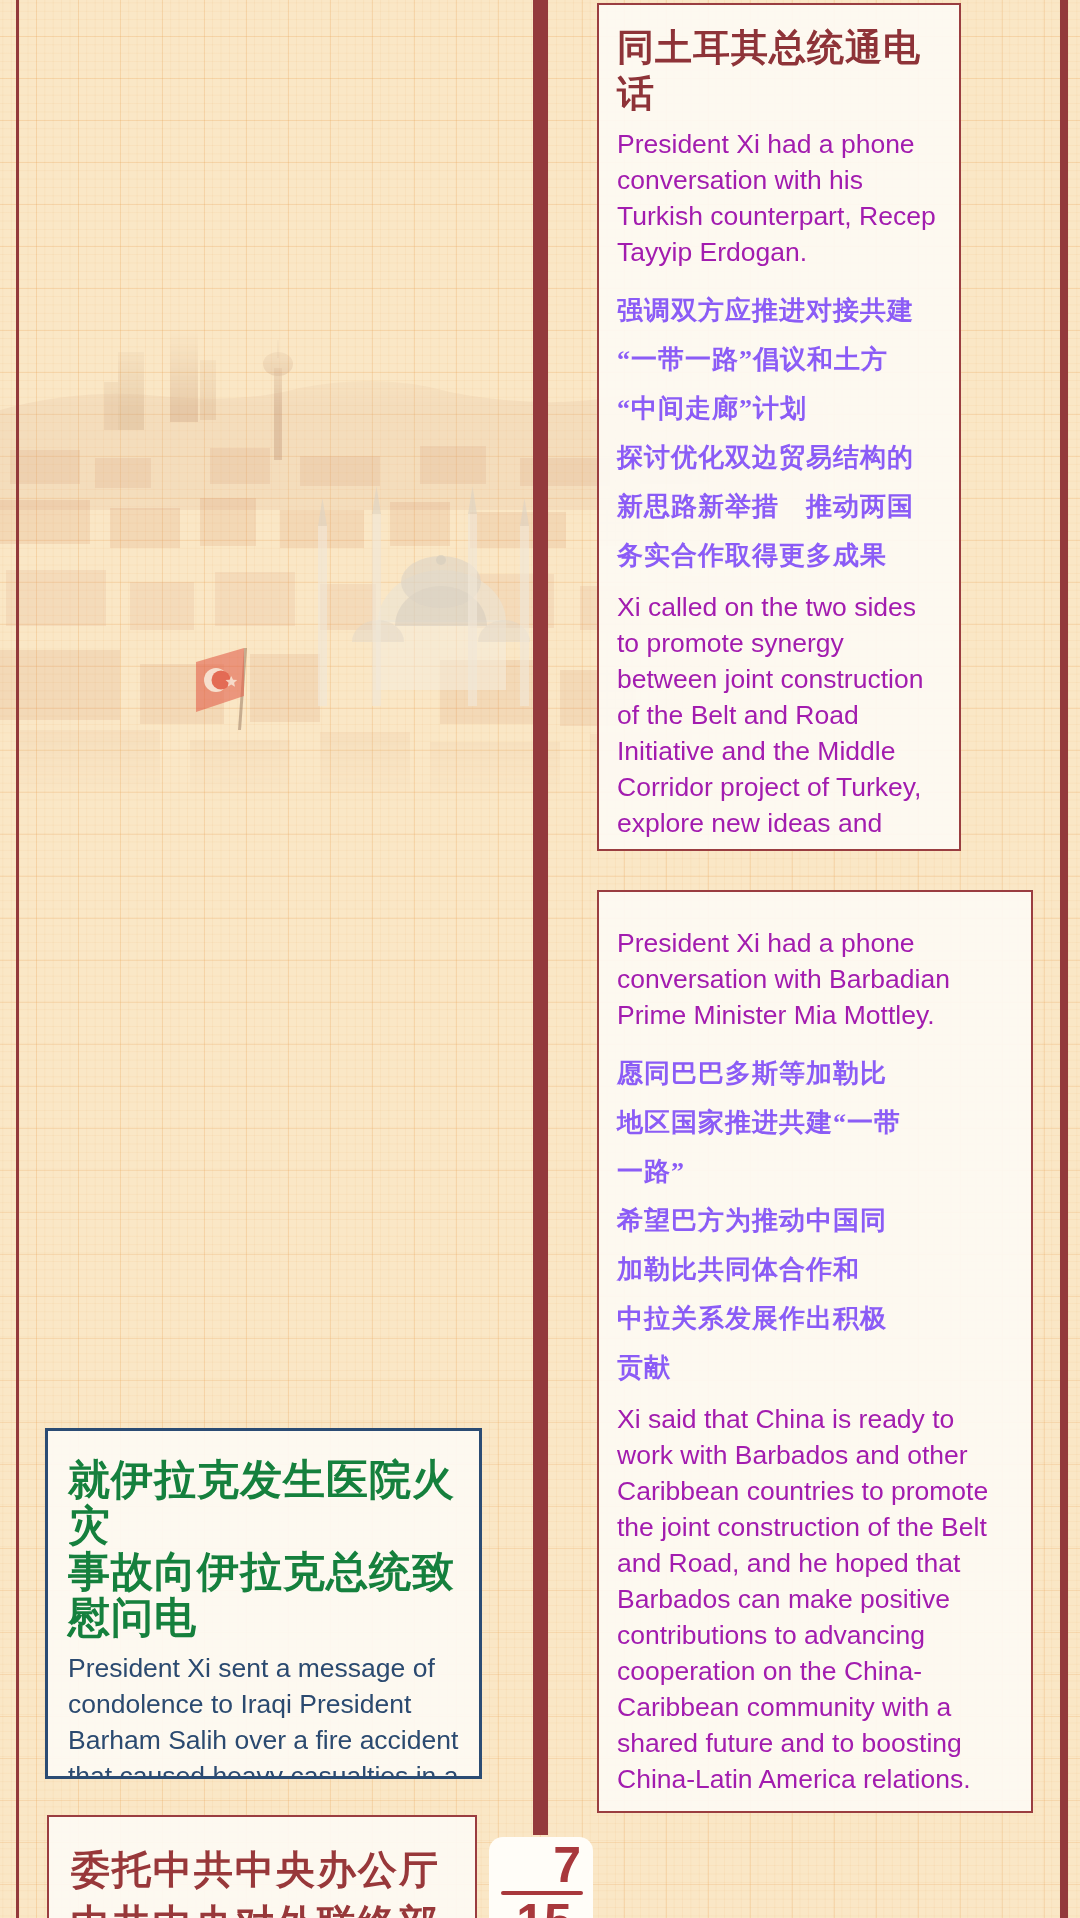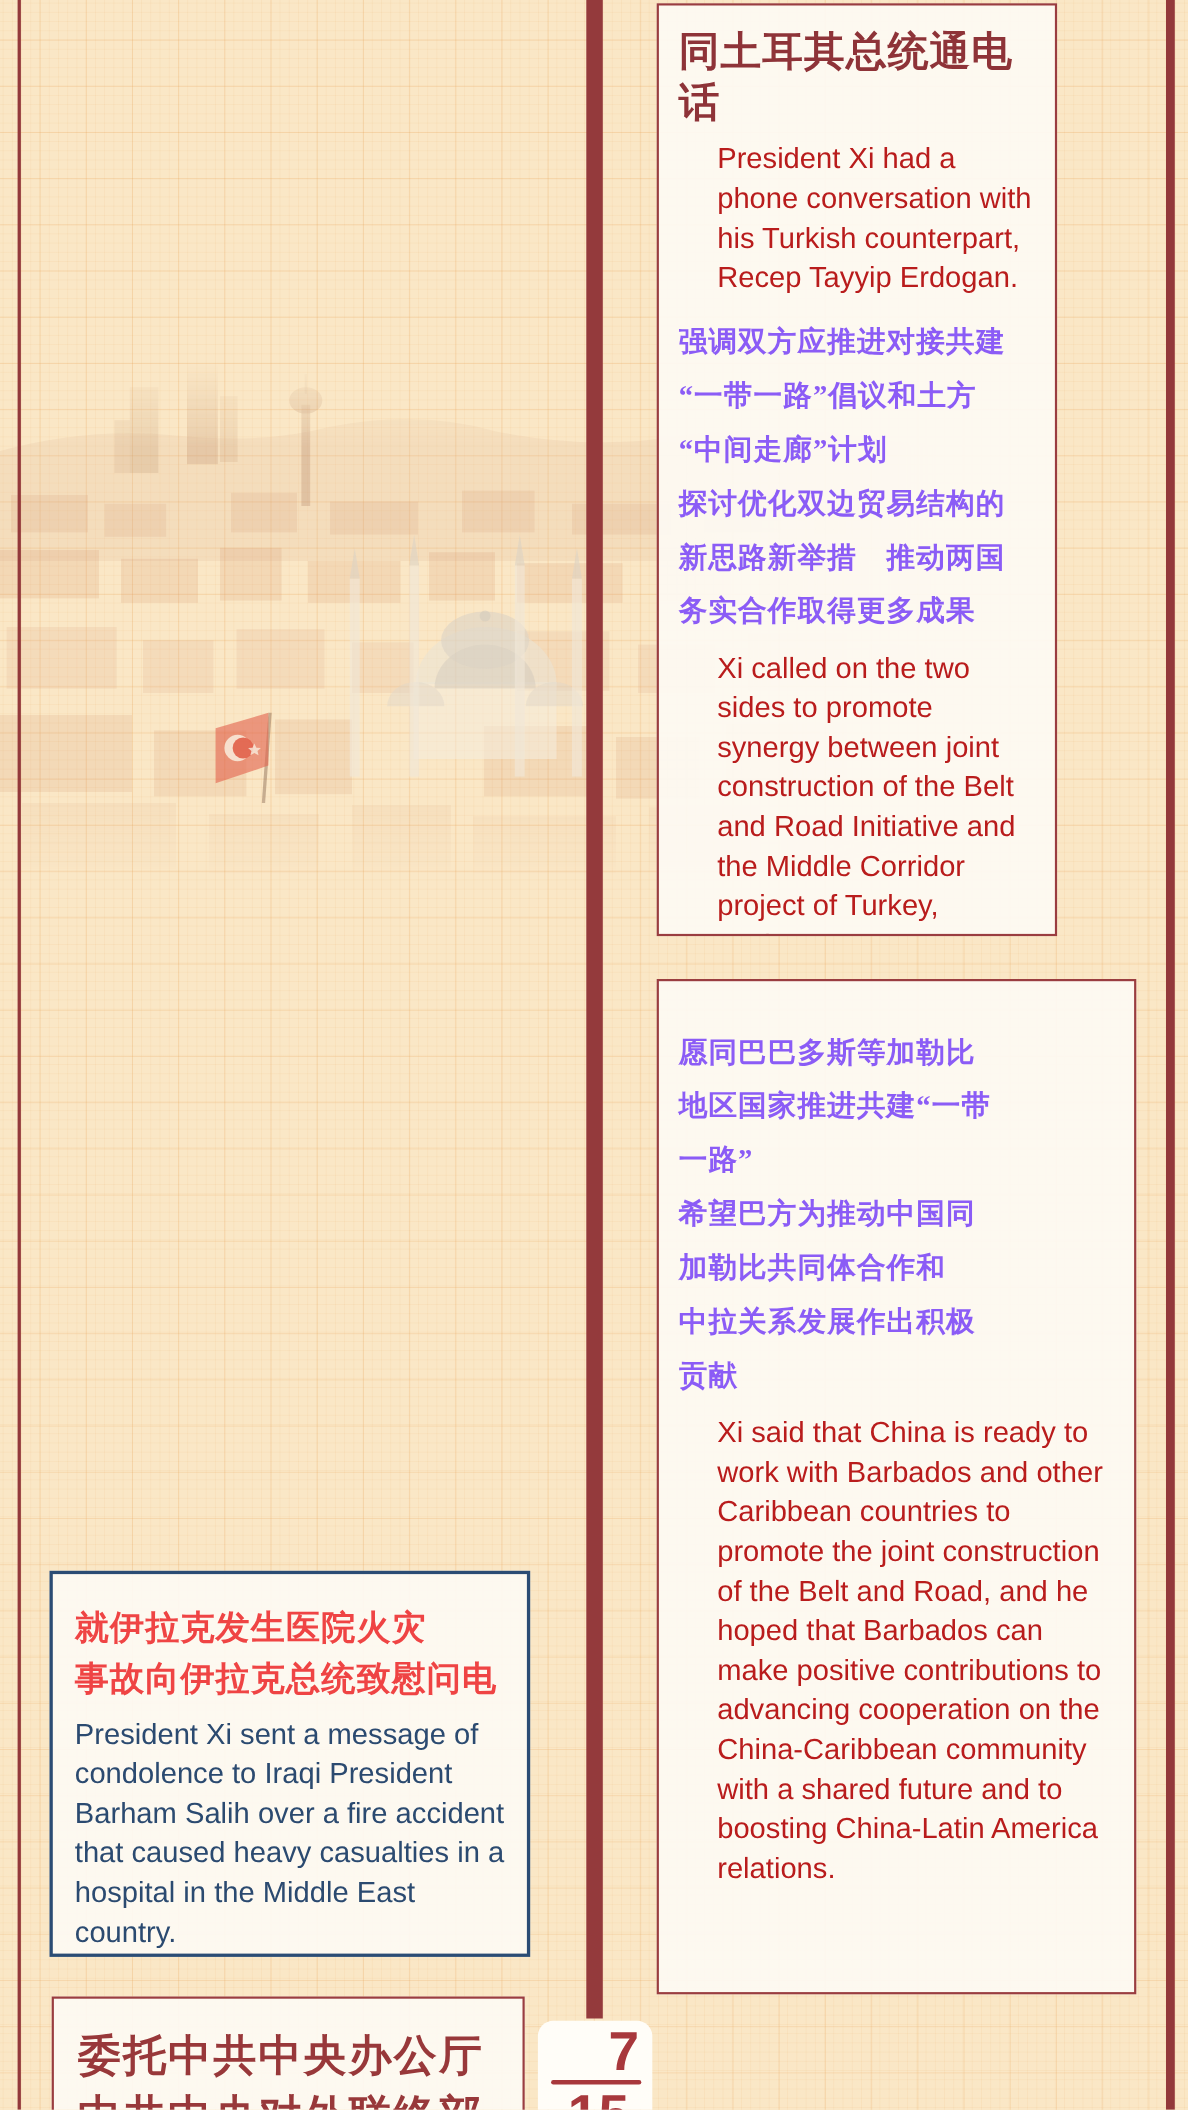--- a/index.html
+++ b/index.html
@@ -34,22 +34,22 @@
   .card-blue{border:3px solid #2b4c74;}
   .card-turkey{left:597px;top:3px;width:364px;height:848px;padding:20px 14px 0 18px;overflow:hidden;}
   .card-barbados{left:597px;top:890px;width:436px;height:923px;padding:24px 14px 0 18px;overflow:hidden;}
   .card-iraq{left:45px;top:1428px;width:437px;height:351px;padding:26px 14px 0 20px;overflow:hidden;}
   .card-party{left:47px;top:1815px;width:430px;height:180px;padding:26px 14px 0 22px;overflow:hidden;}
   
   .zh{font-family:"Liberation Serif","DejaVu Serif",serif;font-weight:bold;white-space:pre-line;}
   .title-red{font-size:37px;line-height:46px;color:#8e3338;letter-spacing:1px;}
   .sub-red{font-size:26px;line-height:49px;color:#8b5cf6;letter-spacing:1px;margin-top:16px;}
   .en{font-size:26.5px;line-height:36px;font-weight:500;margin-top:9px;}
-  .en-red{color:#b91c1c;margin-left:35px;}
-  .title-blue{font-size:31px;line-height:46px;color:#ef4444;letter-spacing:1px;}
+  .en-red{color:#a21caf;}
+  .title-blue{font-size:42px;line-height:46px;color:#15803d;letter-spacing:1px;}
   .en-blue{color:#2b4a70;}
   .title-party{font-size:39px;line-height:54px;color:#98383a;letter-spacing:2px;}
   
   .page-badge{position:absolute;left:489px;top:1837px;width:104px;height:130px;
     background:#fffdf8;border-radius:14px;box-sizing:border-box;padding-top:4px;}
   .page-top{font-size:50px;font-weight:bold;color:#a8383c;text-align:right;
     padding-right:12px;line-height:48px;}
   .page-divider{height:4px;background:#a8383c;margin:2px 10px 2px 12px;border-radius:2px;}
   .page-bottom{font-size:50px;font-weight:bold;color:#a8383c;text-align:center;
     padding-left:6px;line-height:50px;}
@@ -164,20 +164,21 @@
   <div class="zh sub-red">强调双方应推进对接共建
 “一带一路”倡议和土方
 “中间走廊”计划
 探讨优化双边贸易结构的
 新思路新举措　推动两国
 务实合作取得更多成果</div>
   <div class="en en-red">Xi called on the two sides to promote synergy between joint construction of the Belt and Road Initiative and the Middle Corridor project of Turkey, explore new ideas and measures to optimize bilateral trade structure and improve economy and trade cooperation to push for more fruitful results in their practical cooperation.</div>
 </div>
 
 <div class="card card-red card-barbados">
+  <div class="en en-red">President Xi had a phone conversation with Barbadian Prime Minister Mia Mottley.</div>
   <div class="zh sub-red">愿同巴巴多斯等加勒比
 地区国家推进共建“一带
 一路”
 希望巴方为推动中国同
 加勒比共同体合作和
 中拉关系发展作出积极
 贡献</div>
   <div class="en en-red">Xi said that China is ready to work with Barbados and other Caribbean countries to promote the joint construction of the Belt and Road, and he hoped that Barbados can make positive contributions to advancing cooperation on the China-Caribbean community with a shared future and to boosting China-Latin America relations.</div>
 </div>
 

